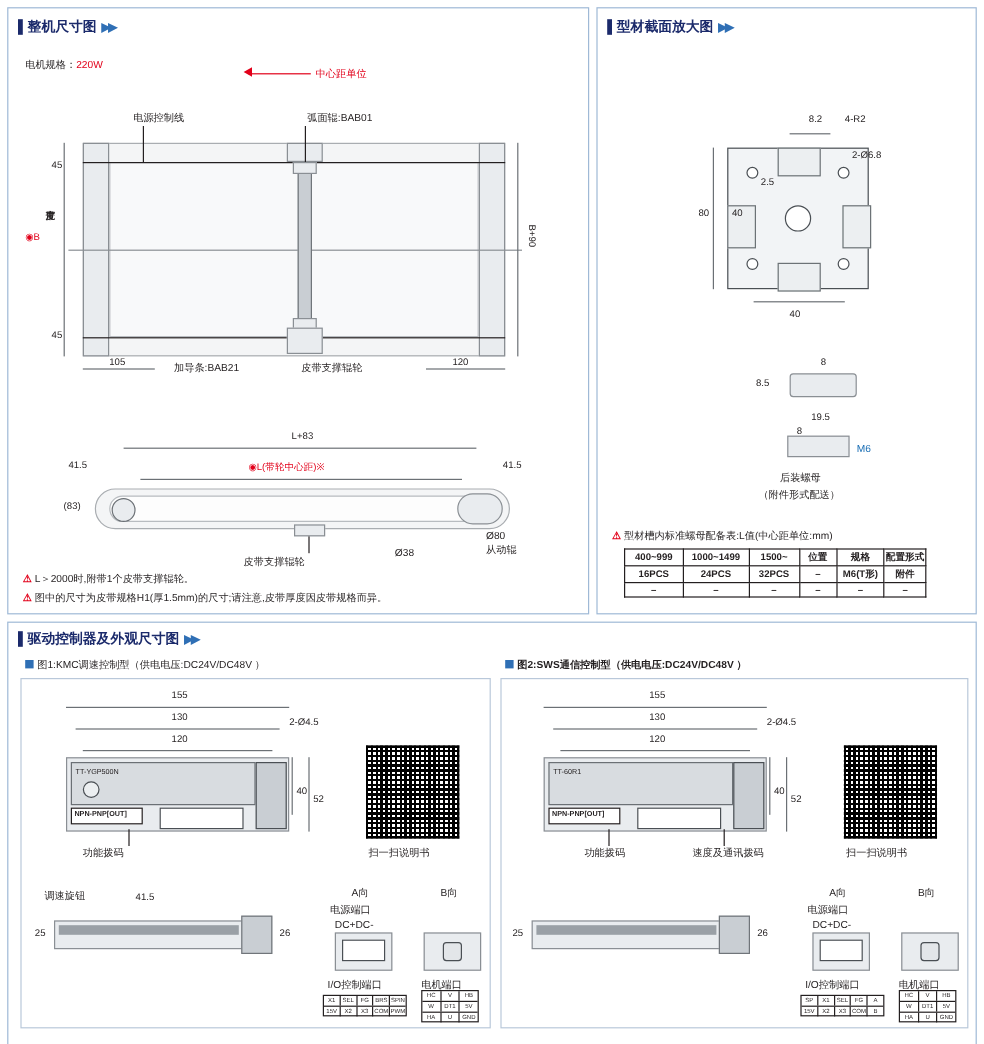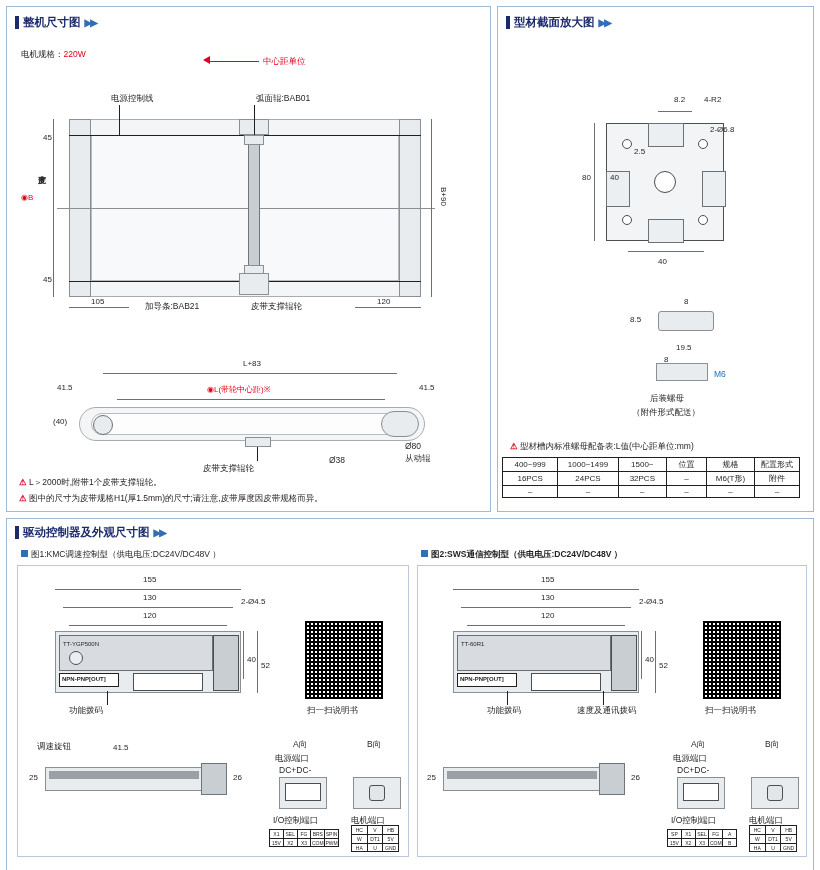--- a/index.html
+++ b/index.html
@@ -107,21 +107,21 @@
   <div class="line hline" style="left:110px;top:392px;width:268px;background:#6b7075;"></div>
   <div class="dim-txt" style="left:50px;top:376px;">41.5</div>
   <div class="dim-txt" style="left:412px;top:376px;">41.5</div>
 
   <div class="box lgray" style="left:72px;top:400px;width:346px;height:34px;border-radius:17px;"></div>
   <div class="box" style="left:84px;top:406px;width:322px;height:22px;background:#fdfdfd;border:1px solid #b8bcc0;border-radius:11px;"></div>
   <div style="position:absolute;left:86px;top:408px;width:18px;height:18px;border:1px solid #6b7075;border-radius:50%;background:#e9ecef;"></div>
   <div style="position:absolute;left:386px;top:408px;width:18px;height:18px;border:1px solid #6b7075;border-radius:50%;background:#e9ecef;"></div>
   <div class="box gray" style="left:374px;top:404px;width:38px;height:26px;border-radius:13px;"></div>
   <div class="box gray" style="left:238px;top:430px;width:26px;height:10px;"></div>
-  <div class="dim-txt" style="left:46px;top:410px;">(40)</div>
+  <div class="dim-txt" style="left:46px;top:410px;">(83)</div>
   <div class="lbl" style="left:196px;top:456px;">皮带支撑辊轮</div>
   <div class="line vline" style="left:250px;top:440px;height:14px;"></div>
   <div class="lbl" style="left:322px;top:448px;">Ø38</div>
   <div class="lbl" style="left:398px;top:434px;">Ø80</div>
   <div class="lbl" style="left:398px;top:446px;">从动辊</div>
 
   <div class="lbl" style="left:12px;top:470px;">
     <span class="warn">⚠</span>
     <span>L＞2000时,附带1个皮带支撑辊轮。</span>
   </div>
@@ -167,21 +167,21 @@
   <div class="dim-txt" style="left:166px;top:348px;">8</div>
   <div class="box gray" style="left:158px;top:356px;width:52px;height:18px;"></div>
   <div class="lbl" style="left:216px;top:362px;color:#1b6fb5;">M6</div>
   <div class="lbl" style="left:152px;top:386px;">后装螺母</div>
   <div class="lbl" style="left:134px;top:400px;">（附件形式配送）</div>
 
   <div class="lbl" style="left:12px;top:434px;">
     <span class="warn">⚠</span>
     <span>型材槽内标准螺母配备表:L值(中心距单位:mm)</span>
   </div>
-  <table class="nuts" style="position:absolute;left:4px;top:450px;width:298px;">
+  <table class="nuts" style="position:absolute;left:22px;top:450px;width:252px;font-weight:bold;">
     <tbody>
         <tr>
       <td style="width:55px;">400~999</td>
       <td style="width:60px;">1000~1499</td>
       <td style="width:48px;">1500~</td>
       <td style="width:40px;">位置</td>
       <td style="width:48px;">规格</td>
       <td style="width:45px;">配置形式</td>
     </tr>
     <tr>

